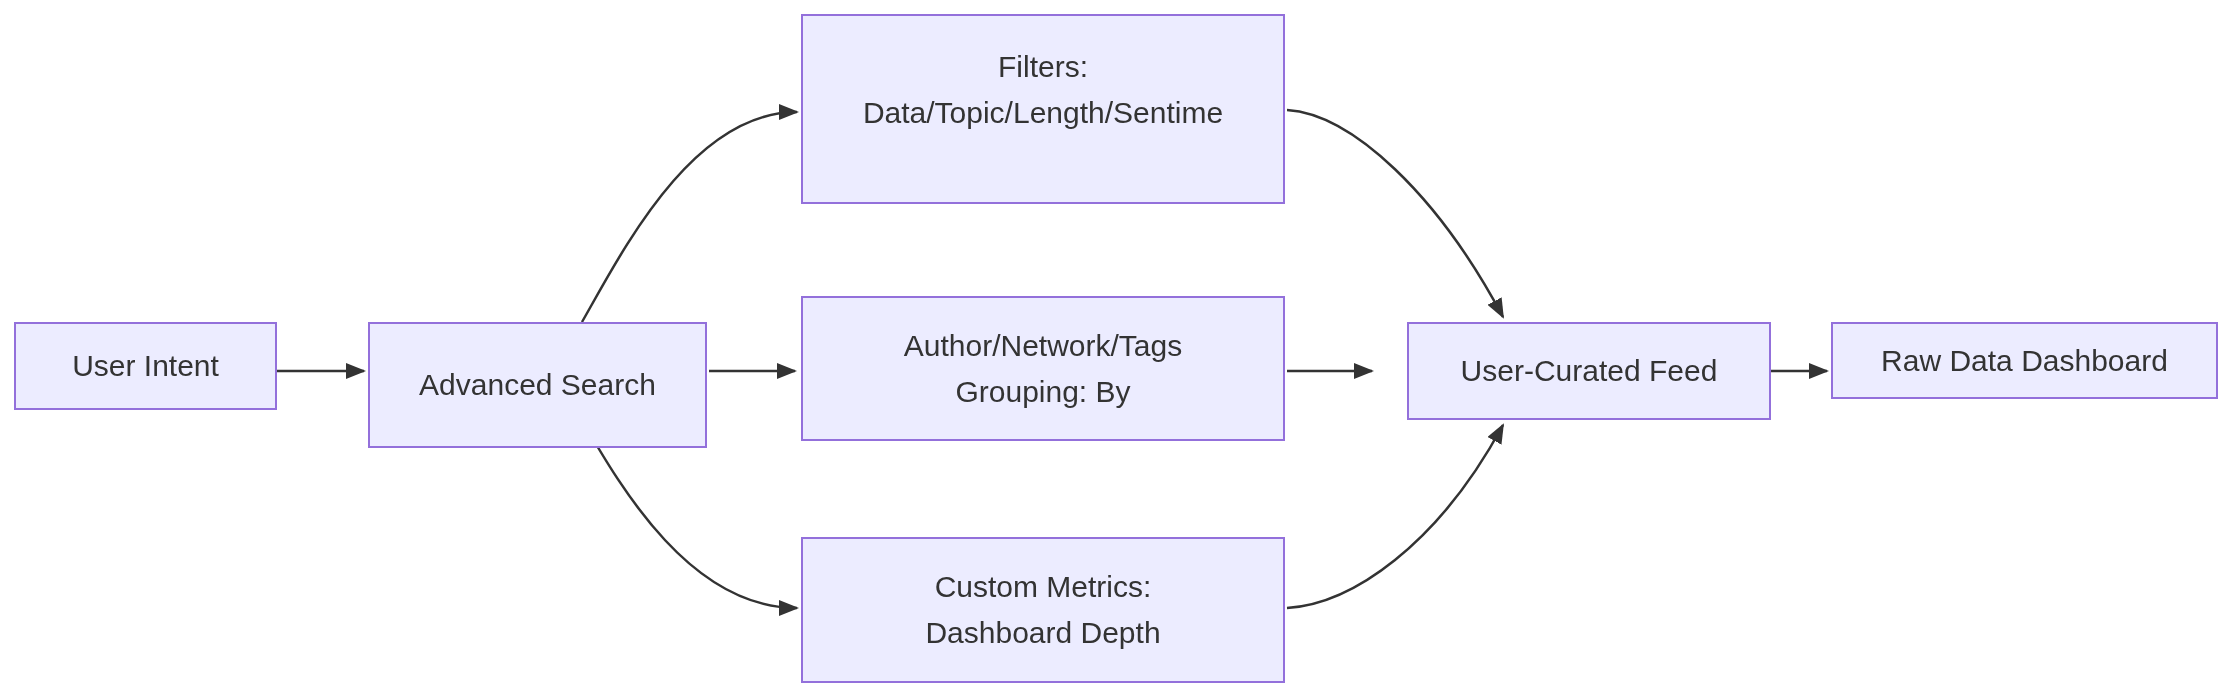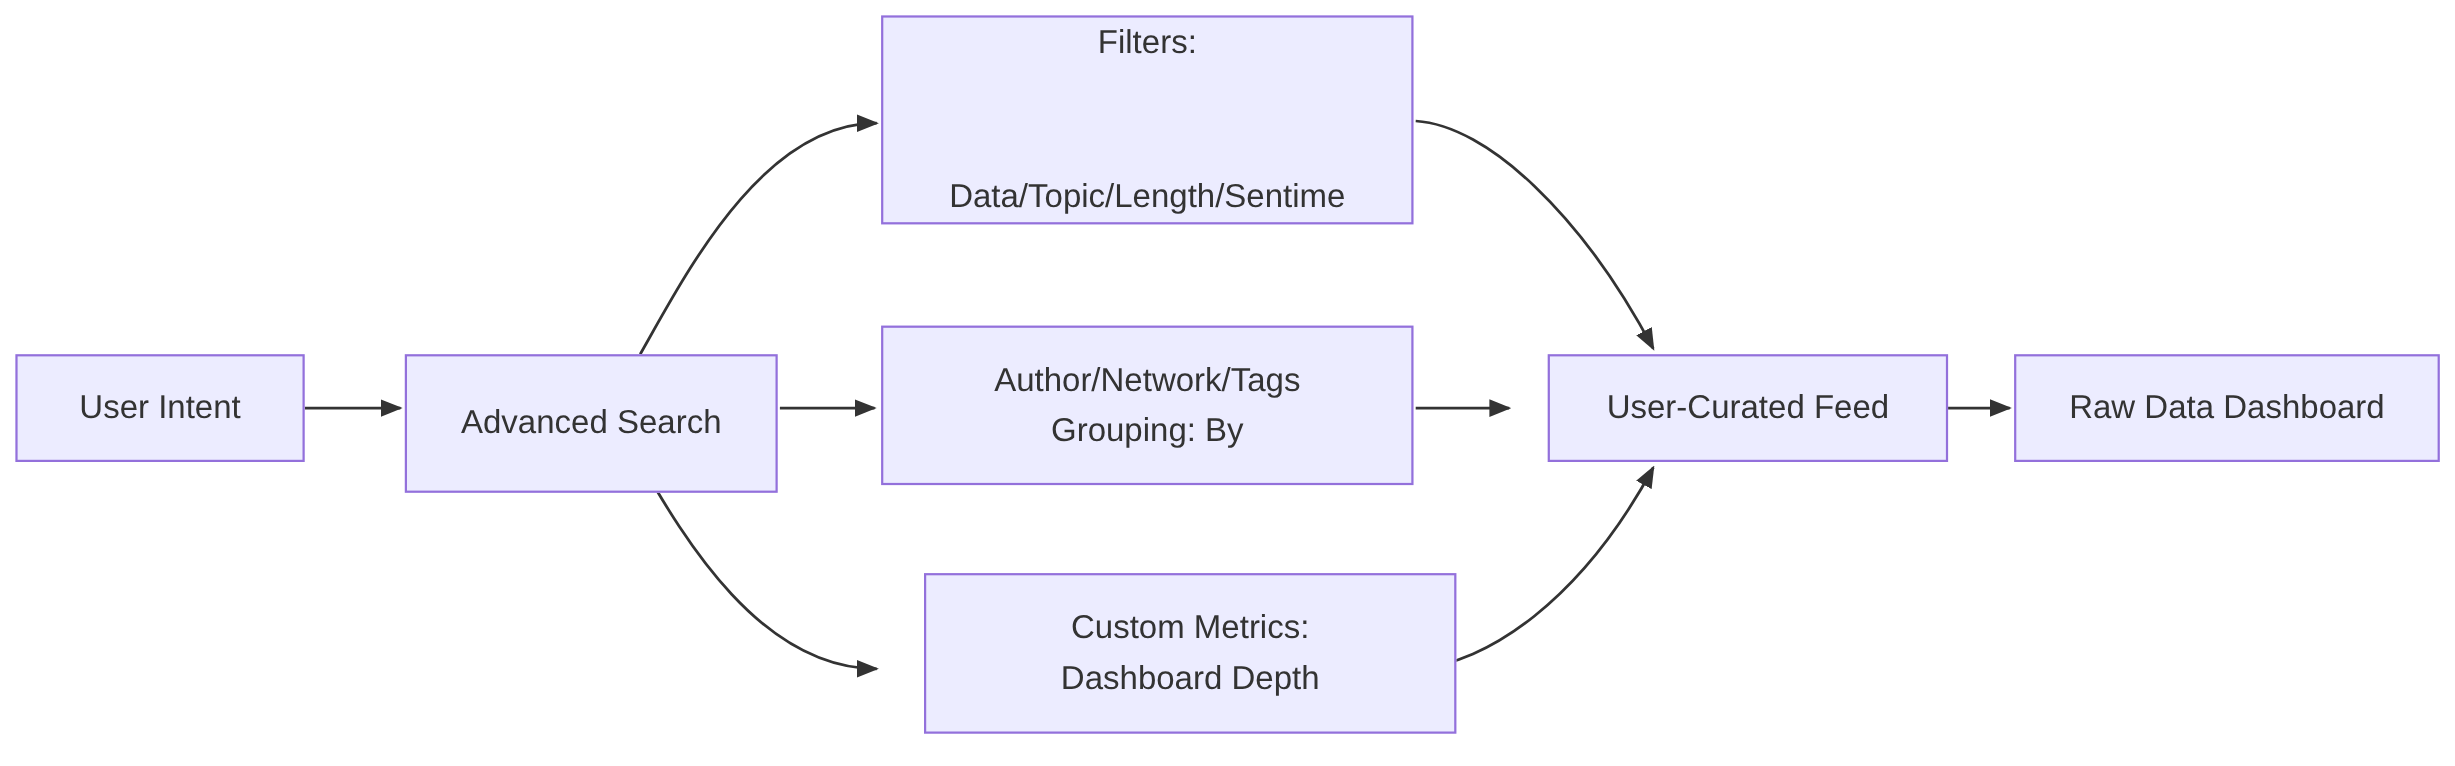--- a/index.html
+++ b/index.html
@@ -37,30 +37,31 @@
     flex-direction: column;
     align-items: center;
     justify-content: center;
     text-align: center;
     font-size: 30px;
     line-height: 46px;
     white-space: nowrap;
     overflow: hidden;
   }
   .node.align-top {
-    justify-content: space-between;
+    justify-content: flex-start;
+    padding-top: 28px;
   }
   
-  #node-user-intent        { left: 14px;   top: 322px; width: 263px; height: 98px; }
+  #node-user-intent        { left: 14px;   top: 322px; width: 263px; height: 88px; }
   #node-advanced-search    { left: 368px;  top: 322px; width: 339px; height: 126px; }
   #node-filters            { left: 801px;  top: 14px;  width: 484px; height: 190px; }
   #node-grouping           { left: 801px;  top: 296px; width: 484px; height: 145px; }
-  #node-custom-metrics     { left: 801px;  top: 521px; width: 484px; height: 146px; margin-left: 39px; }
+  #node-custom-metrics     { left: 801px;  top: 537px; width: 484px; height: 146px; }
   #node-user-curated-feed  { left: 1376px; top: 322px; width: 364px; height: 98px; margin-left: 31px; }
-  #node-raw-data-dashboard { left: 1831px; top: 322px; width: 387px; height: 98px; }
+  #node-raw-data-dashboard { left: 1831px; top: 322px; width: 387px; height: 77px; }
 </style>
 </head>
 <body>
 
 <div class="canvas">
 
   <svg class="edges-layer" width="2232" height="696" viewBox="0 0 2232 696" xmlns="http://www.w3.org/2000/svg">
     <defs>
       <marker id="arrowhead" viewBox="0 0 10 8" refX="9" refY="4" markerUnits="userSpaceOnUse" markerWidth="20" markerHeight="16" orient="auto">
         <path d="M0,0 L10,4 L0,8 Z" fill="#333333"></path>

